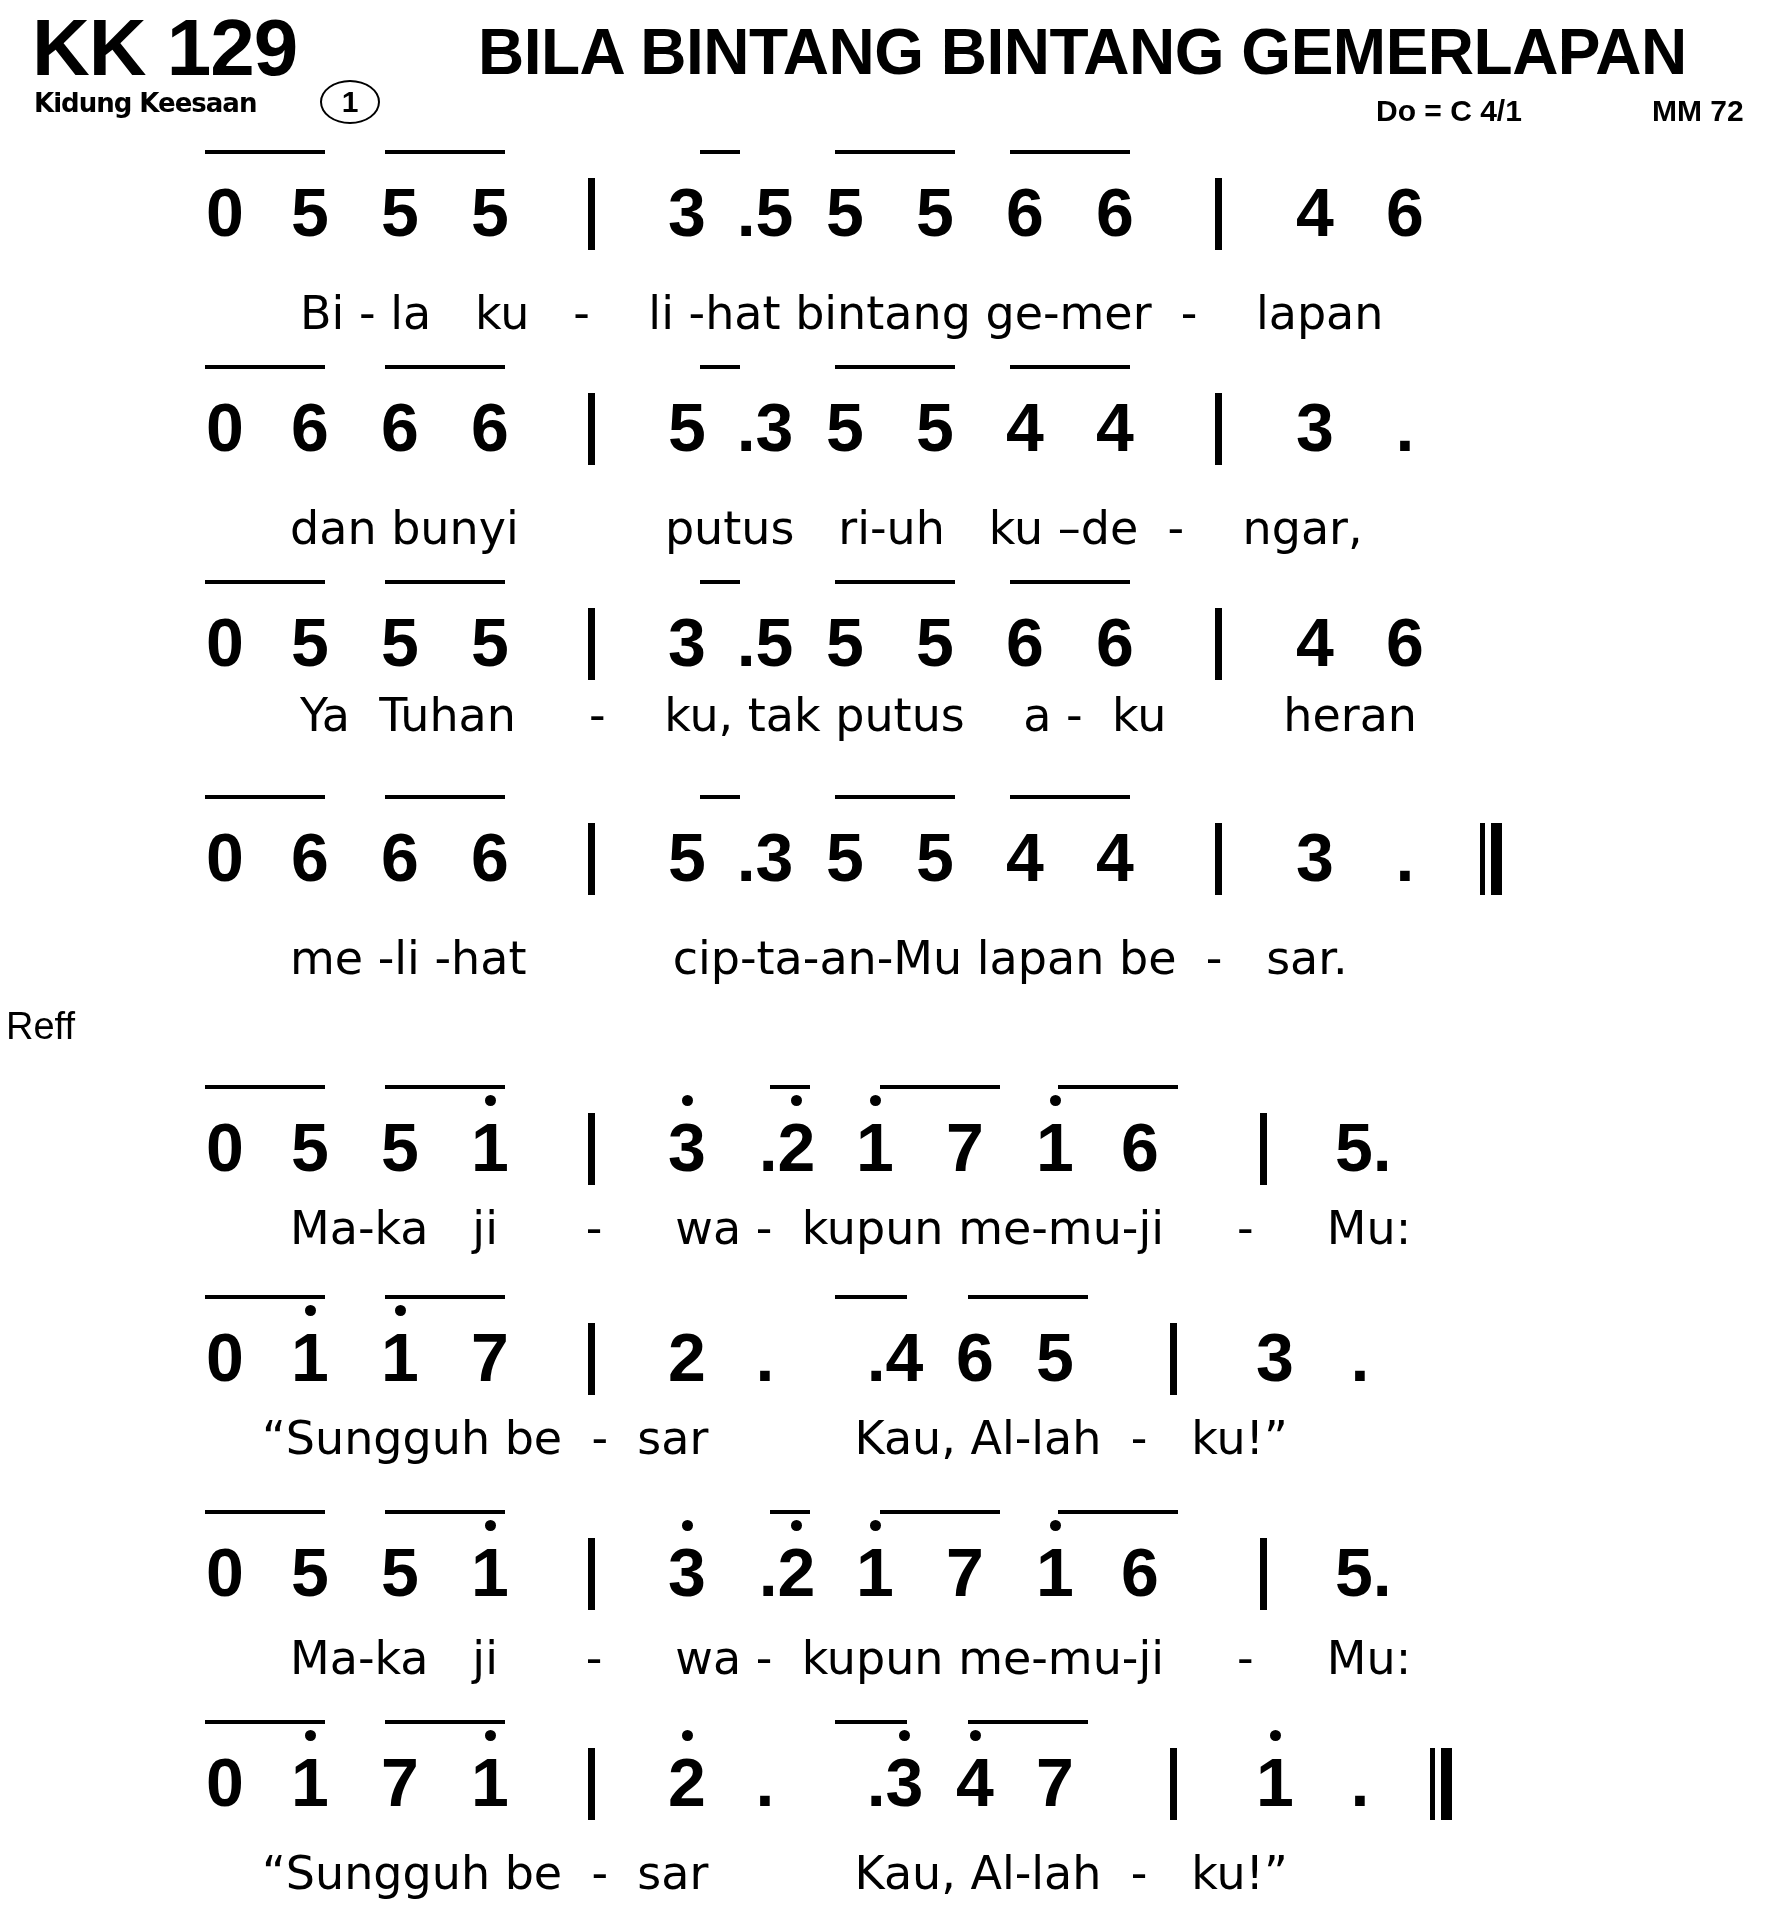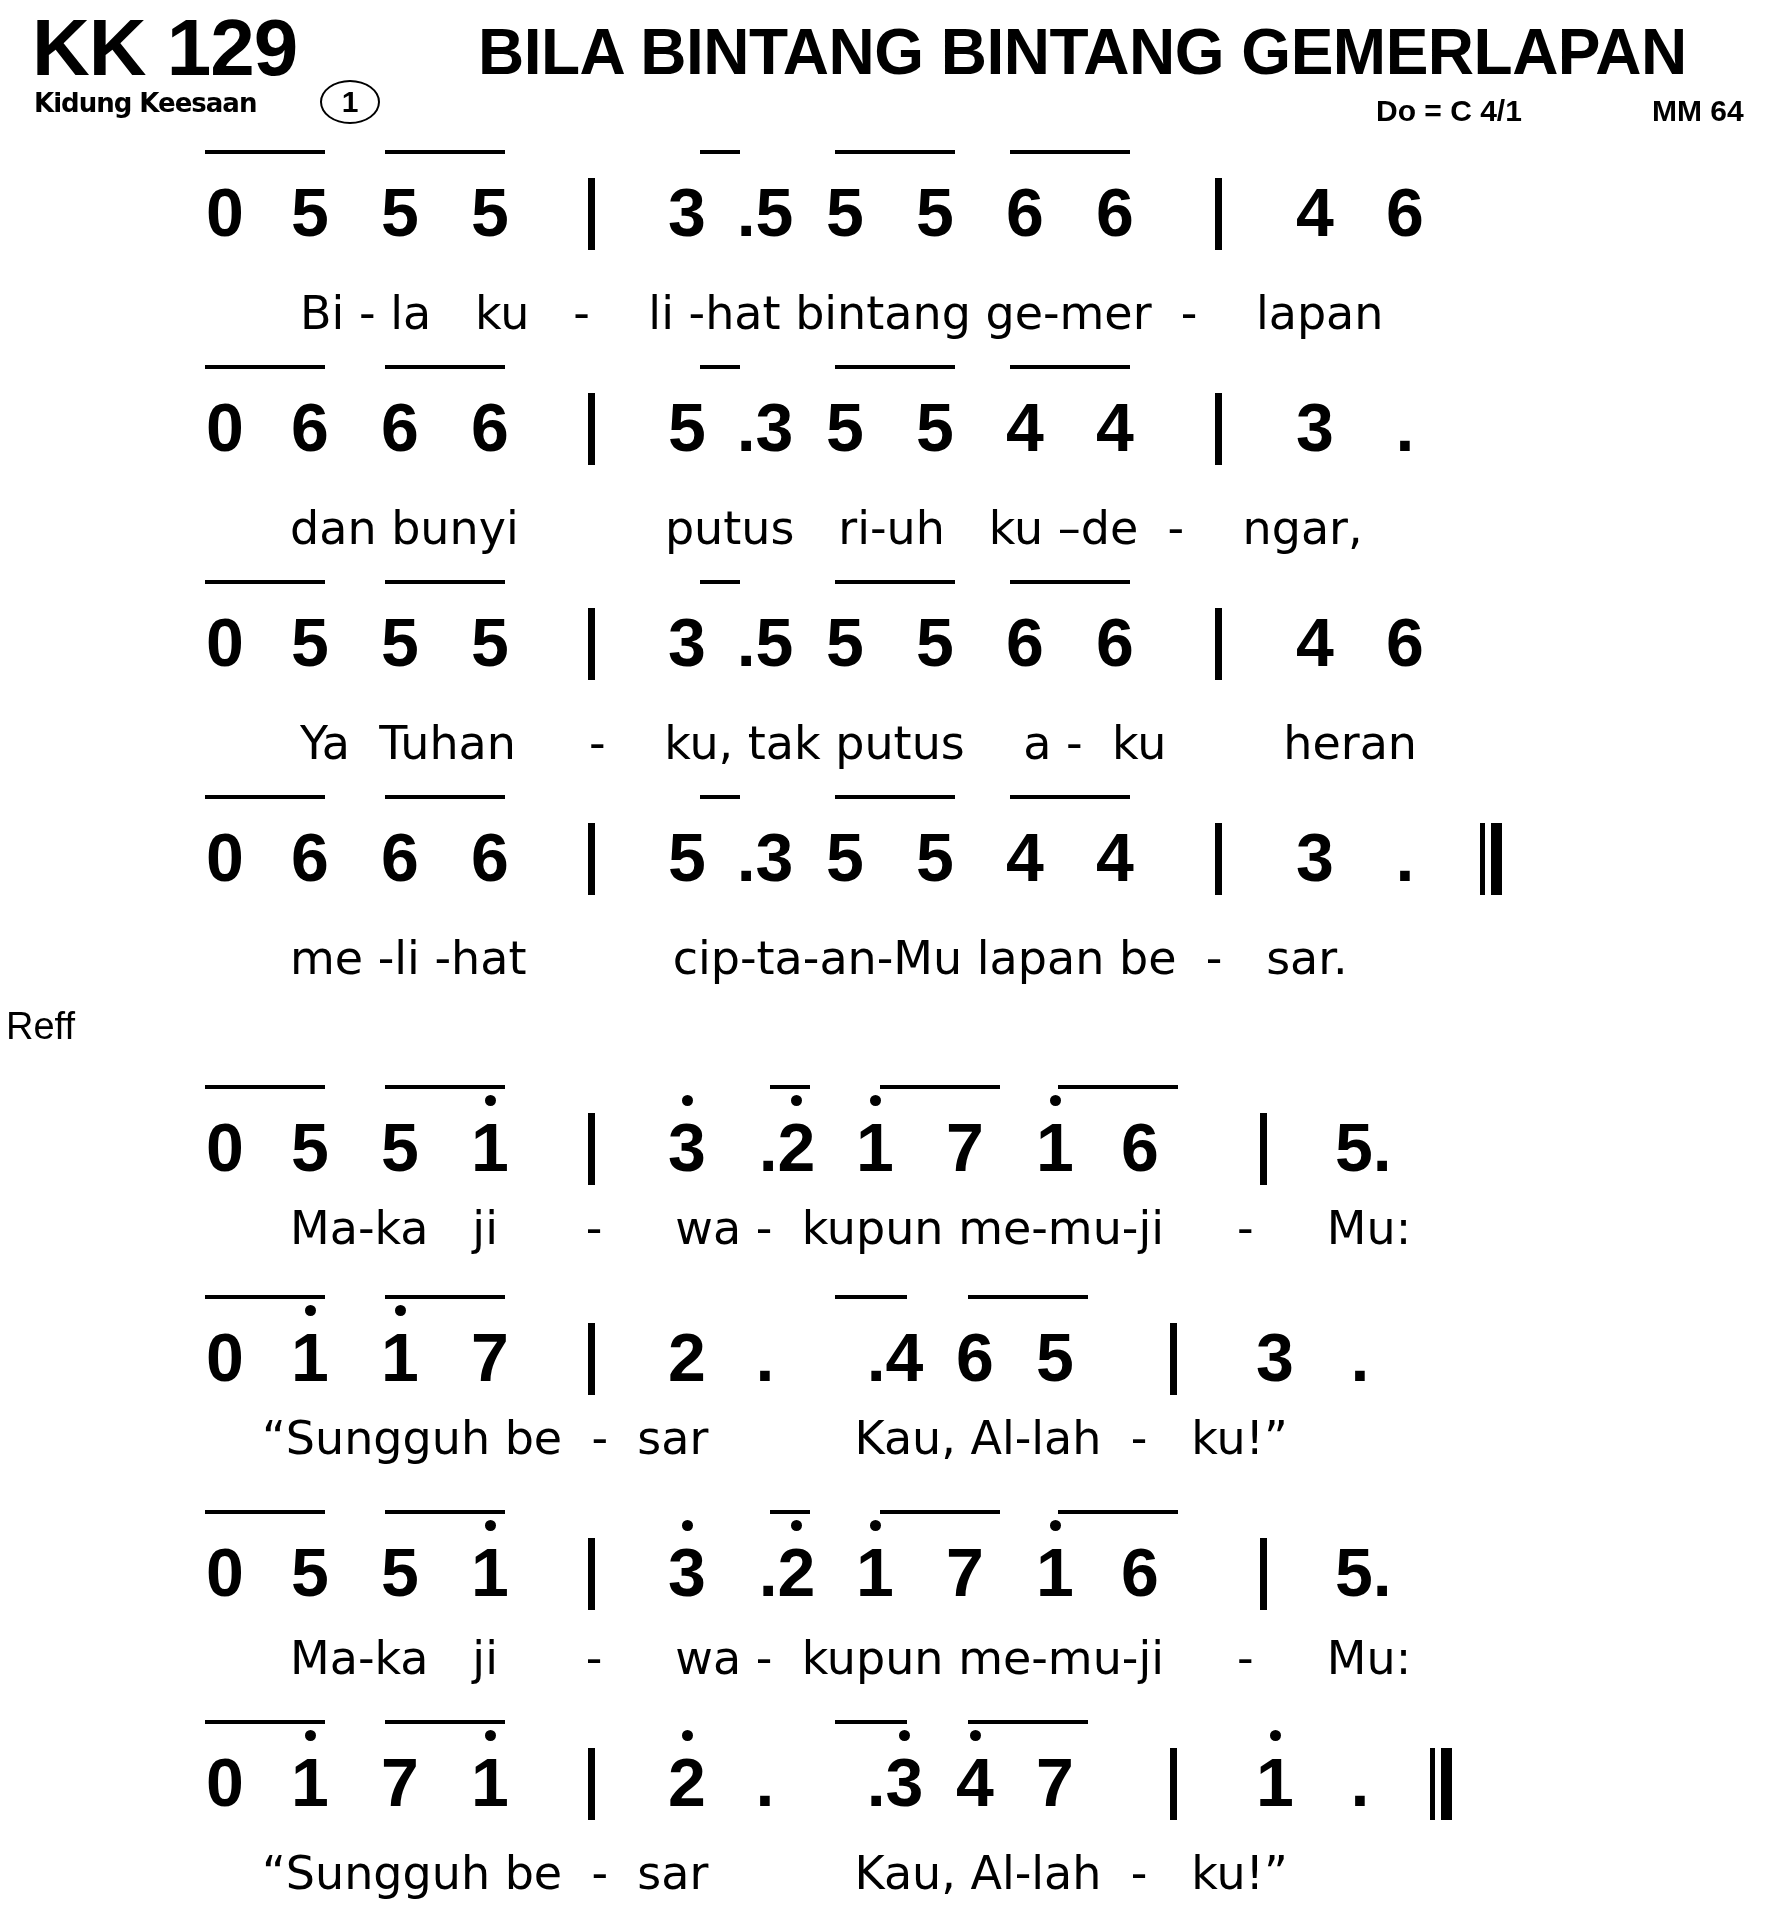--- a/index.html
+++ b/index.html
@@ -22,21 +22,21 @@
   .lyr{position:absolute;font-family:"DejaVu Sans",sans-serif;font-size:46px;white-space:pre;line-height:1;}
 </style>
 </head>
 <body>
 
 <div class="kk">KK 129</div>
 <div class="kidung">Kidung Keesaan</div>
 <div class="circle">1</div>
 <div class="title">BILA BINTANG BINTANG GEMERLAPAN</div>
 <div class="key">Do = C   4/1</div>
-<div class="tempo">MM 64</div>
+<div class="tempo">MM 72</div>
 <div class="reff">Reff</div>
 
 <div id="score">
     <div class="row" style="top: 150px;">
       <div class="beam" style="left: 205px; width: 120px;"></div>
       <div class="beam" style="left: 385px; width: 120px;"></div>
       <div class="beam" style="left: 700px; width: 40px;"></div>
       <div class="beam" style="left: 835px; width: 120px;"></div>
       <div class="beam" style="left: 1010px; width: 120px;"></div>
       <div class="note" style="left: 200px;"><span style="position: relative;">0</span></div>
@@ -91,21 +91,21 @@
       <div class="note" style="left: 662px;"><span style="position: relative;">3</span></div>
       <div class="note" style="left: 730px; width: 70px;"><span>.</span><span style="position: relative;">5</span></div>
       <div class="note" style="left: 820px;"><span style="position: relative;">5</span></div>
       <div class="note" style="left: 910px;"><span style="position: relative;">5</span></div>
       <div class="note" style="left: 1000px;"><span style="position: relative;">6</span></div>
       <div class="note" style="left: 1090px;"><span style="position: relative;">6</span></div>
       <div class="bar" style="left: 1215px;"></div>
       <div class="note" style="left: 1290px;"><span style="position: relative;">4</span></div>
       <div class="note" style="left: 1380px;"><span style="position: relative;">6</span></div>
     </div>
-    <div class="lyr" style="top: 720px; left: 300px;">Ya  Tuhan     -    ku, tak putus    a -  ku        heran</div>
+    <div class="lyr" style="top: 692px; left: 300px;">Ya  Tuhan     -    ku, tak putus    a -  ku        heran</div>
     <div class="row" style="top: 795px;">
       <div class="beam" style="left: 205px; width: 120px;"></div>
       <div class="beam" style="left: 385px; width: 120px;"></div>
       <div class="beam" style="left: 700px; width: 40px;"></div>
       <div class="beam" style="left: 835px; width: 120px;"></div>
       <div class="beam" style="left: 1010px; width: 120px;"></div>
       <div class="note" style="left: 200px;"><span style="position: relative;">0</span></div>
       <div class="note" style="left: 285px;"><span style="position: relative;">6</span></div>
       <div class="note" style="left: 375px;"><span style="position: relative;">6</span></div>
       <div class="note" style="left: 465px;"><span style="position: relative;">6</span></div>

